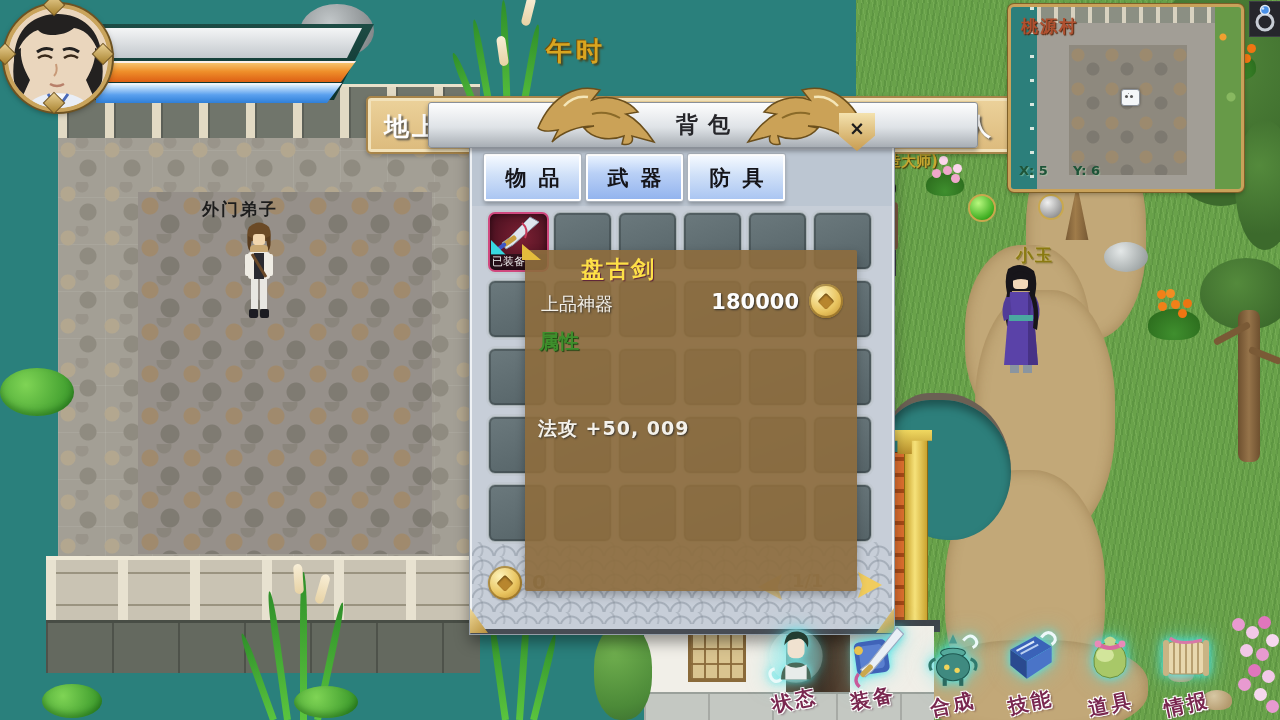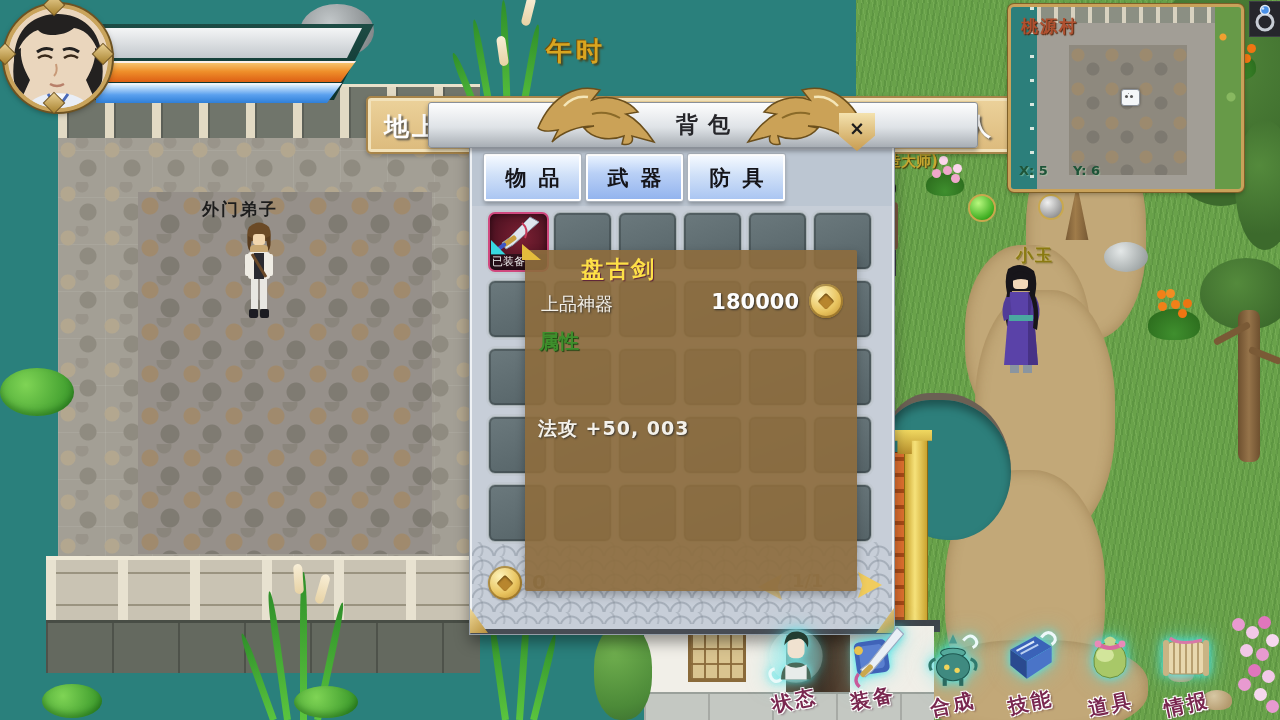--- a/index.html
+++ b/index.html
@@ -475,21 +475,21 @@
     <span>×</span>
   </div>
 
   <div class="abs tooltip" style="z-index:50;">
     <span class="tt-fold"></span>
     <div class="tt-name">盘古剑</div>
     <div class="tt-grade">上品神器</div>
     <div class="tt-price">180000</div>
     <div class="coin tt-coin"></div>
     <div class="tt-section">属性</div>
-    <div class="tt-attr" style="top:166px;">法攻 +50, 003</div>
+    <div class="tt-attr" style="top:166px;">法攻 +50, 009</div>
   </div>
 
   <div class="menu-btn" style="left:760px;top:624px;z-index:60;">
     <span class="menu-ico">
       <svg width="64" height="64" viewBox="0 0 60 60">
         <circle cx="30" cy="30" r="25" fill="#e8f2f0" opacity="0.25"></circle>
         <path d="M16,52 Q16,36 30,36 Q44,36 44,52 Z" fill="#4a6a5a"></path>
         <path d="M20,38 L20,52 L40,52 L40,38 Q30,44 20,38Z" fill="#e8ecea"></path>
         <rect x="22" y="13" width="16" height="19" rx="6" fill="#f0e2d0"></rect>
         <path d="M19,20 Q20,6 32,7 Q44,9 41,22 Q37,12 30,14 Q23,14 19,20Z" fill="#233c30"></path>

